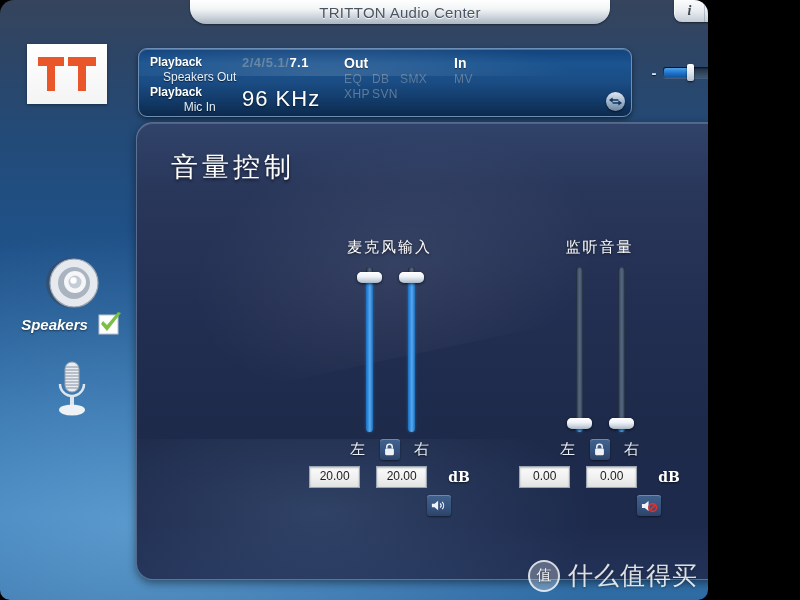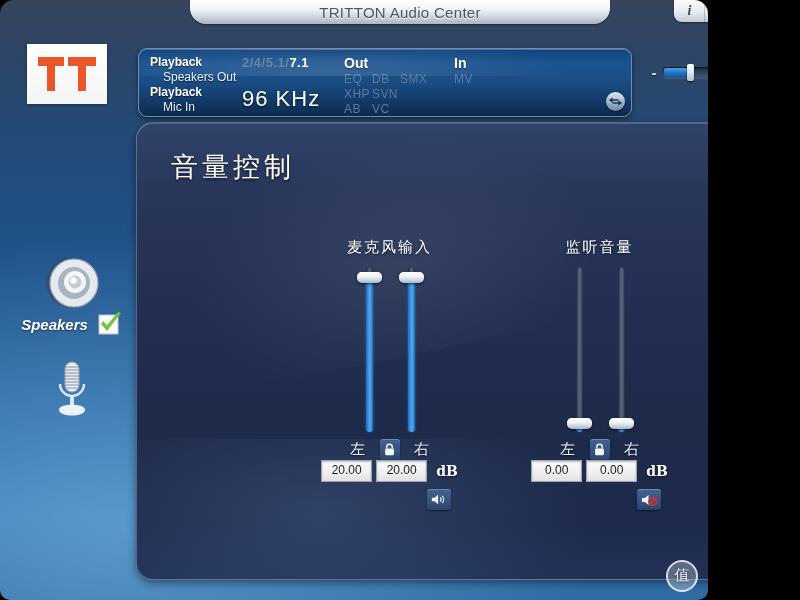--- a/index.html
+++ b/index.html
@@ -77,21 +77,21 @@
     box-shadow:0 2px 5px rgba(0,0,0,.5), inset 0 1px 0 rgba(255,255,255,.25);
     overflow:hidden;
   }
   .statuspanel::after{
     content:"";position:absolute;left:-10%;top:-50%;width:120%;height:90%;
     background:radial-gradient(60% 100% at 40% 100%, rgba(255,255,255,.13) 0%, rgba(255,255,255,0) 70%);
     pointer-events:none;
   }
   .sp-col{position:absolute;}
   .sp-lbl{font-size:12px;font-weight:bold;color:#ffffff;line-height:15px;text-shadow:0 1px 1px rgba(0,0,0,.6);}
-  .sp-sub{font-size:12px;color:#e6eef7;line-height:15px;padding-left:13px;text-shadow:0 1px 1px rgba(0,0,0,.6);}
+  .sp-sub{font-size:12px;color:#e6eef7;line-height:15px;padding-left:13px;text-shadow:0 1px 1px rgba(0,0,0,.6);text-align:center;}
   .sp-rate{position:absolute;left:103px;top:6px;width:130px;}
   .rate-modes{font-size:13px;font-weight:bold;color:#5c7c9d;letter-spacing:.5px;}
   .rate-modes b{color:#ffffff;font-weight:bold;}
   .rate-val{font-size:22px;color:#ffffff;font-weight:normal;margin-top:16px;letter-spacing:1px;text-shadow:0 1px 2px rgba(0,0,0,.55);}
   .sp-out{position:absolute;left:205px;top:6px;width:130px;}
   .sp-in{position:absolute;left:315px;top:6px;width:120px;}
   .sp-head{font-size:14px;font-weight:bold;color:#fff;line-height:17px;text-shadow:0 1px 1px rgba(0,0,0,.6);}
   .flagrow{font-size:12px;color:#5d7c9c;line-height:15px;letter-spacing:.4px;}
   .flagrow span{display:inline-block;min-width:28px;}
   .sp-swap{
@@ -188,21 +188,21 @@
     font-size:15px;color:#e9eef5;width:24px;text-align:center;
     font-family:"DejaVu Serif","Liberation Serif",serif;
     text-shadow:0 1px 2px rgba(0,0,0,.6);
   }
   .lockbtn{
     width:20px;height:21px;border-radius:3px;
     background:linear-gradient(180deg,#42628e 0%,#375480 55%,#2b4369 100%);
     box-shadow:inset 0 1px 0 rgba(255,255,255,.25),0 1px 2px rgba(0,0,0,.5);
     display:flex;align-items:center;justify-content:center;
   }
-  .val-row{display:flex;justify-content:center;align-items:center;gap:4px;}
+  .val-row{display:flex;justify-content:center;align-items:center;gap:16px;margin-top:6px;}
   .valbox{
     width:49px;height:20px;
     background:linear-gradient(180deg,#fbfbfb 0%,#f0f0f0 55%,#e2e2e2 100%);
     border:1px solid #9aa6b2;
     box-shadow:inset 0 1px 2px rgba(0,0,0,.25);
     color:#1b1b1b;font-size:12px;line-height:19px;text-align:center;
     font-family:"Liberation Sans",sans-serif;
   }
   .db{
     color:#ffffff;font-size:14px;font-weight:bold;margin-left:5px;
@@ -277,23 +277,20 @@
       <div class="rate-val">96  KHz</div>
     </div>
 
     <div class="sp-out">
       <div class="sp-head">Out</div>
       <div class="flagrow">
         <span>EQ</span><span>DB</span><span>SMX</span>
       </div>
       <div class="flagrow">
         <span>XHP</span><span>SVN</span>
-      </div>
-      <div class="flagrow">
-        <span>AB</span><span>VC</span>
       </div>
     </div>
 
     <div class="sp-in">
       <div class="sp-head">In</div>
       <div class="flagrow">
         <span>MV</span>
       </div>
     </div>
 
@@ -441,15 +438,16 @@
           <path fill="#eef2f7" d="M1 5h3L8 1.6v10.8L4 9H1z"></path>
           <circle cx="12.4" cy="8.6" r="4.1" fill="none" stroke="#e03030" stroke-width="1.7"></circle>
           <line x1="9.6" y1="11.4" x2="15.2" y2="5.8" stroke="#e03030" stroke-width="1.7"></line>
         </svg>
       </div>
     </div>
   </div>
 
   <div class="watermark">
     <div class="wm-badge">值</div>
+    <div class="wm-text">什么值得买</div>
   </div>
 
 </div>
 
 </body></html>

